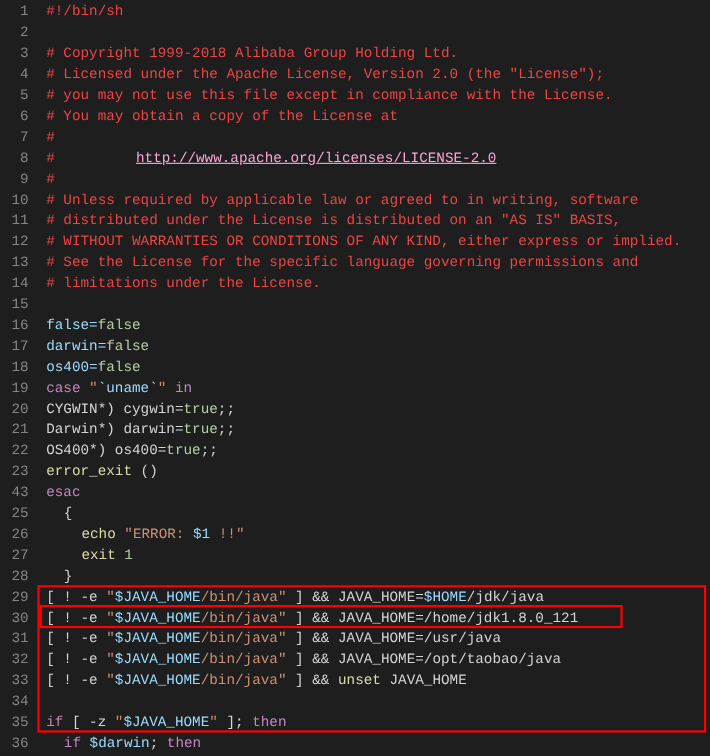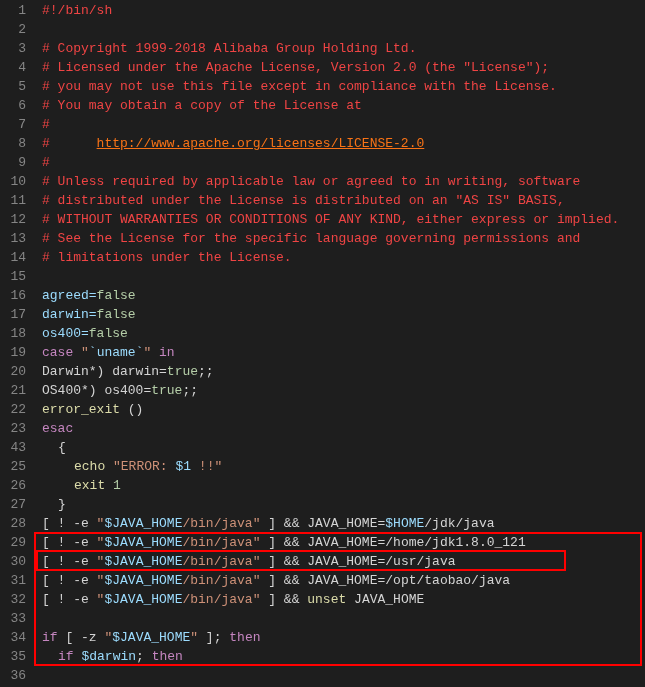--- a/index.html
+++ b/index.html
@@ -37,21 +37,21 @@
     white-space: pre;
   }
   .indent-guide-1 { display: inline-block; width: 0; border-left: 1px solid #404040; margin-right: 7px; padding-left: 8px; }
   .indent-guide-2 { display: inline-block; width: 0; border-left: 1px solid #404040; margin-right: 7px; padding-left: 8px; }
   .cmt { color: #ef4444; text-align: center; }
   .kw { color: #c586c0; }
   .str { color: #ce9178; }
   .var { color: #9cdcfe; }
   .func { color: #dcdcaa; }
   .num { color: #b5cea8; }
-  .link { color: #f97316; text-decoration: underline; }
+  .link { color: #f9a8d4; text-decoration: underline; margin-left: 27px; }
   .highlight-box {
     position: absolute;
     border: 2px solid #ff0000;
     pointer-events: none;
   }
   .hb1 { top: 532px; left: -2px; width: 608px; height: 134px; }
   .hb2 { top: 550px; left: 0px; width: 530px; height: 21px; }
 </style>
 </head>
 <body>
@@ -104,24 +104,25 @@
   <div class="line"><span class="cmt"># You may obtain a copy of the License at</span></div>
   <div class="line"><span class="cmt">#</span></div>
   <div class="line"><span class="cmt">#      </span><span class="link">http://www.apache.org/licenses/LICENSE-2.0</span></div>
   <div class="line"><span class="cmt">#</span></div>
   <div class="line"><span class="cmt"># Unless required by applicable law or agreed to in writing, software</span></div>
   <div class="line"><span class="cmt"># distributed under the License is distributed on an "AS IS" BASIS,</span></div>
   <div class="line"><span class="cmt"># WITHOUT WARRANTIES OR CONDITIONS OF ANY KIND, either express or implied.</span></div>
   <div class="line"><span class="cmt"># See the License for the specific language governing permissions and</span></div>
   <div class="line"><span class="cmt"># limitations under the License.</span></div>
   <div class="line"><span></span></div>
-  <div class="line"><span class="var">agreed=</span><span class="num">false</span></div>
+  <div class="line"><span class="var">false=</span><span class="num">false</span></div>
   <div class="line"><span class="var">darwin=</span><span class="num">false</span></div>
   <div class="line"><span class="var">os400=</span><span class="num">false</span></div>
   <div class="line"><span class="kw">case</span><span class="str"> "</span><span class="var">`uname`</span><span class="str">" </span><span class="kw">in</span></div>
+  <div class="line"><span>CYGWIN*) cygwin=</span><span class="num">true</span><span>;;</span></div>
   <div class="line"><span>Darwin*) darwin=</span><span class="num">true</span><span>;;</span></div>
   <div class="line"><span>OS400*) os400=</span><span class="num">true</span><span>;;</span></div>
   <div class="line"><span class="func">error_exit</span><span> ()</span></div>
   <div class="line"><span class="kw">esac</span></div>
   <div class="line"><span class="indent-guide-1"></span><span>{</span></div>
   <div class="line"><span class="indent-guide-1"></span><span class="indent-guide-2"></span><span class="func">echo</span><span class="str"> "ERROR: </span><span class="var">$1</span><span class="str"> !!"</span></div>
   <div class="line"><span class="indent-guide-1"></span><span class="indent-guide-2"></span><span class="func">exit</span><span class="num"> 1</span></div>
   <div class="line"><span class="indent-guide-1"></span><span>}</span></div>
   <div class="line"><span>[ ! -e </span><span class="str">"</span><span class="var">$JAVA_HOME</span><span class="str">/bin/java"</span><span> ] &amp;&amp; JAVA_HOME=</span><span class="var">$HOME</span><span>/jdk/java</span></div>
   <div class="line"><span>[ ! -e </span><span class="str">"</span><span class="var">$JAVA_HOME</span><span class="str">/bin/java"</span><span> ] &amp;&amp; JAVA_HOME=/home/jdk1.8.0_121</span></div>

